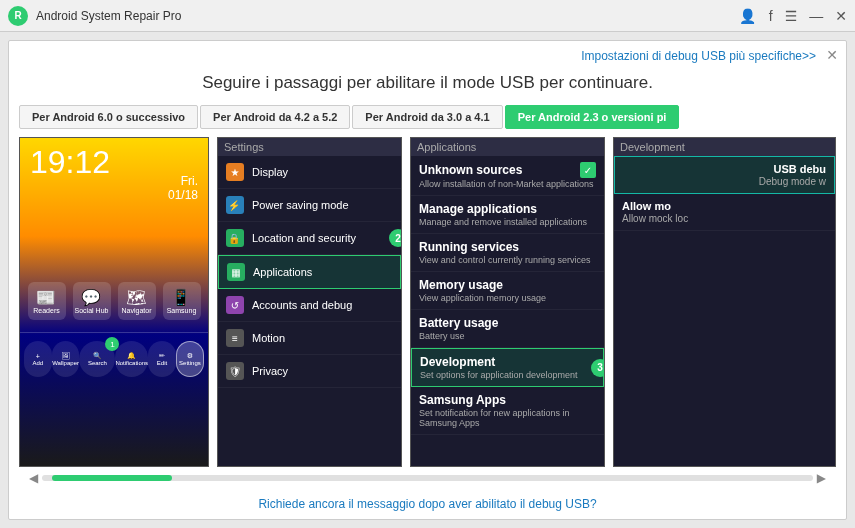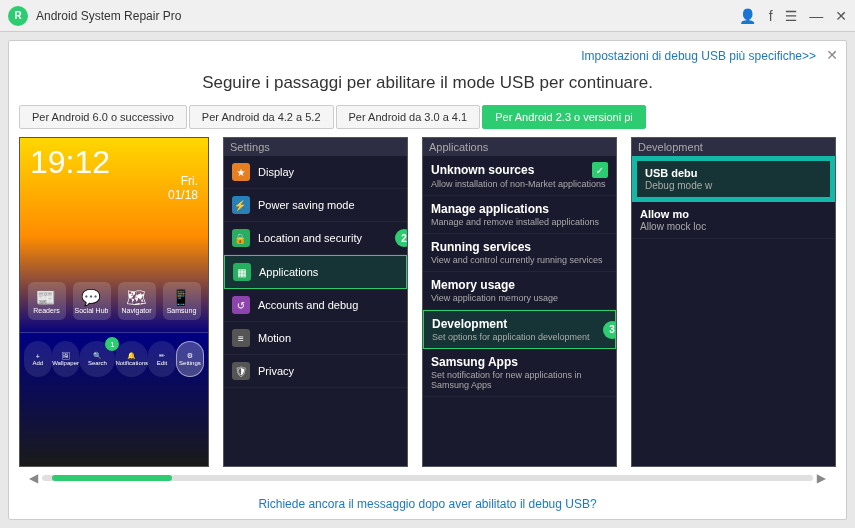--- a/index.html
+++ b/index.html
@@ -95,39 +95,40 @@
       margin-bottom: 8px;
     }
     .tab {
       padding: 5px 12px;
       font-size: 11px;
       border: 1px solid #ccc;
       cursor: pointer;
       background: #f5f5f5;
       color: #333;
       border-radius: 2px;
+      font-weight: bold;
     }
     .tab.active {
       background: #2ecc71;
       color: white;
       border-color: #2ecc71;
     }
 
     
     .screenshot-area {
       flex: 1;
       display: flex;
       flex-direction: column;
       overflow: hidden;
       padding: 0 10px;
     }
 
     .screens-row {
       display: flex;
-      gap: 14px;
+      gap: 8px;
       height: 338px;
       overflow: hidden;
     }
 
     
     .screen-panel {
       position: relative;
       overflow: hidden;
       border: 1px solid #555;
     }
@@ -331,21 +332,22 @@
       font-weight: bold;
       color: white;
     }
     .dev-item-sub {
       font-size: 10px;
       color: #aaa;
       margin-top: 1px;
     }
     .dev-item.highlighted {
       background: rgba(0,200,100,0.15);
-      border: 5px solid #14b8a6;
+      border: 1px solid #14b8a6;
+      text-align: right;
     }
 
     
     .scrollbar-row {
       display: flex;
       align-items: center;
       padding: 4px 10px;
       gap: 4px;
     }
     .scroll-arrow {
@@ -520,20 +522,24 @@
           <div class="apps-item-sub">Manage and remove installed applications</div>
         </div>
         <div class="apps-item">
           <div class="apps-item-title">Running services</div>
           <div class="apps-item-sub">View and control currently running services</div>
         </div>
         <div class="apps-item">
           <div class="apps-item-title">Memory usage</div>
           <div class="apps-item-sub">View application memory usage</div>
         </div>
+        <div class="apps-item">
+          <div class="apps-item-title">Battery usage</div>
+          <div class="apps-item-sub">Battery use</div>
+        </div>
         <div class="apps-item highlighted" style="position:relative;">
           <div class="apps-item-title">Development</div>
           <div class="apps-item-sub">Set options for application development</div>
           <div class="step-badge">3</div>
         </div>
         <div class="apps-item">
           <div class="apps-item-title">Samsung Apps</div>
           <div class="apps-item-sub">Set notification for new applications in Samsung Apps</div>
         </div>
       </div>

